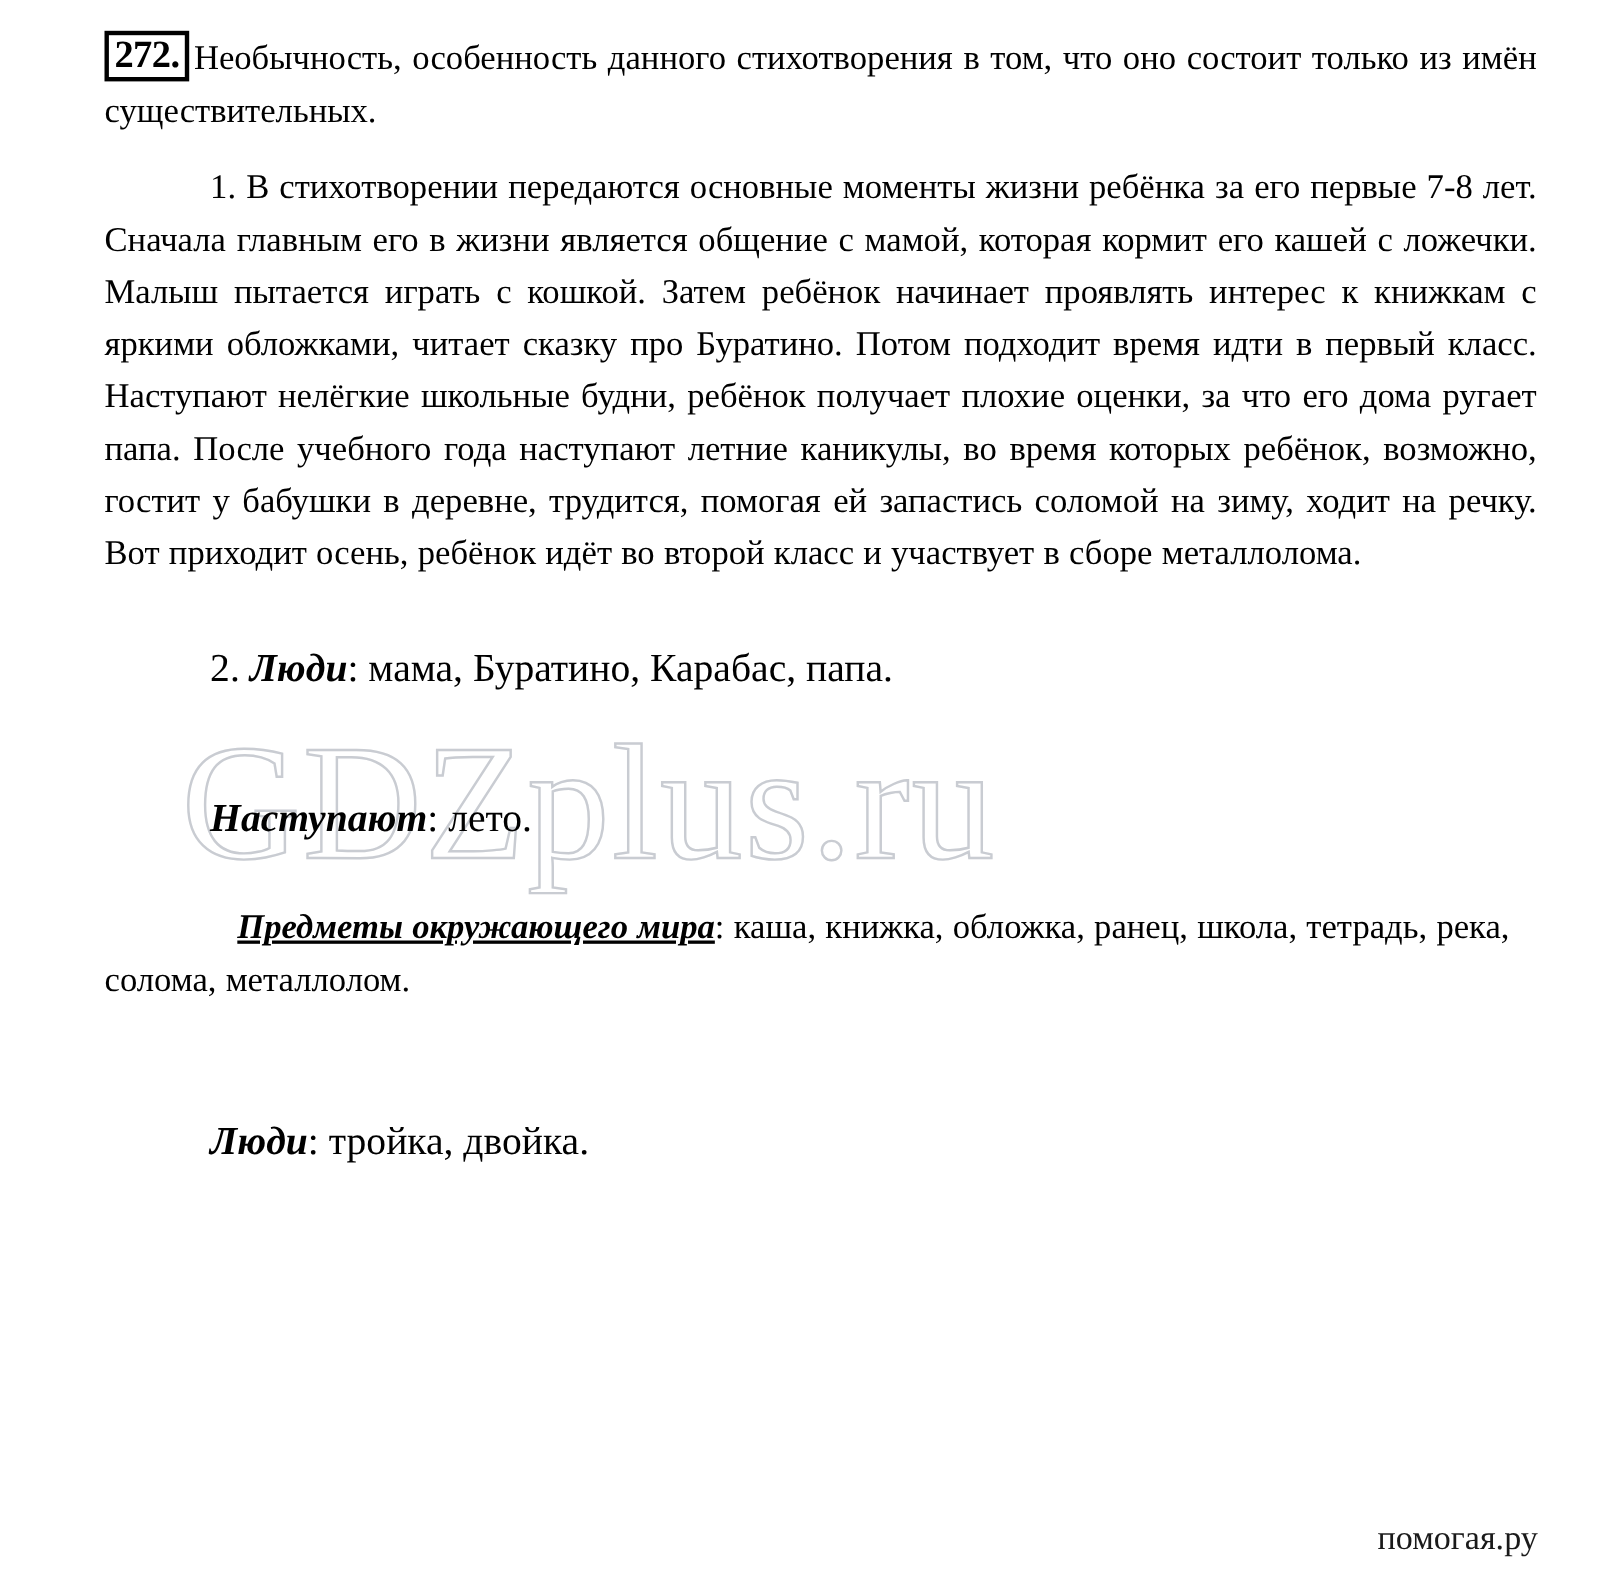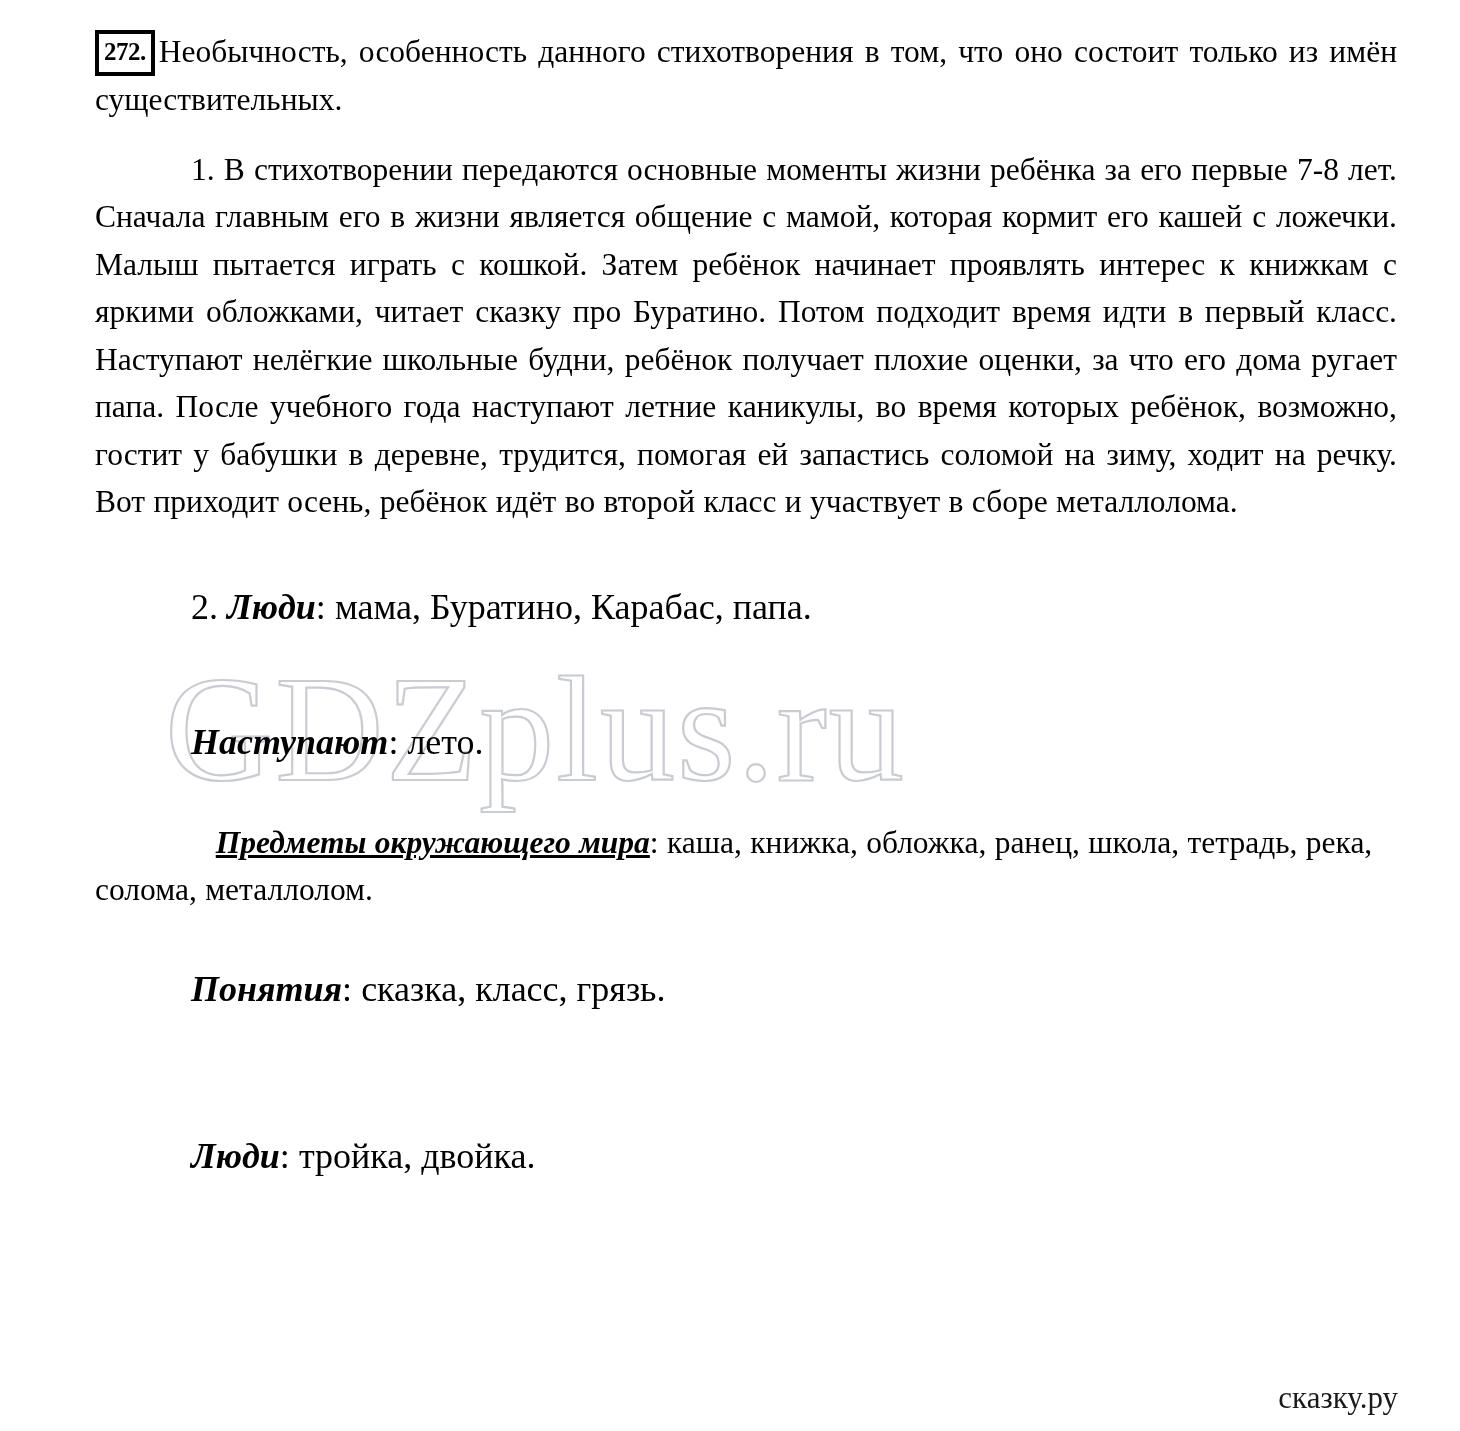--- a/index.html
+++ b/index.html
@@ -67,21 +67,21 @@
   .gap-md { height: 22px; }
 
   .indent { display: inline-block; width: 96px; }
 
   
   .exnum {
     display: inline-block;
     border: 4px solid #000;
     padding: 0px 5px 2px 5px;
     font-weight: bold;
-    font-size: 25px;
+    font-size: 35px;
     line-height: 36px;
     vertical-align: 2px;
     margin-right: 4px;
     letter-spacing: -0.5px;
   }
 
   .bi { font-weight: bold; font-style: italic; }
   .u  { text-decoration: underline; text-underline-offset: 2px; }
 
   
@@ -130,31 +130,30 @@
     <div class="gap-sm"></div>
 
     <p class="item"><span class="indent"></span><span class="bi">Наступают</span><span>: </span><span>лето.</span></p>
 
     <div class="gap-sm"></div>
 
     <p class="para nojust"><span class="indent"></span><span class="bi u">Предметы окружающего мира</span><span>: </span><span>каша, книжка, обложка, ранец, школа, тетрадь, река, солома, металлолом.</span></p>
 
     <div class="gap-sm"></div>
 
-    <p class="item"><span class="indent"></span><span class="bi">Понятия</span><span>: </span><span>сказка, класс, грязь.</span></p>
 
     <div class="gap-sm"></div>
 
 
     <div class="gap-sm"></div>
 
 
     <div class="gap-sm"></div>
 
     <p class="item"><span class="indent"></span><span class="bi">Люди</span><span>: </span><span>тройка, двойка.</span></p>
 
     <div class="gap-sm"></div>
 
   </div>
 
-  <div id="brand">сказку.ру</div>
+  <div id="brand">помогая.ру</div>
 
 </div>
 
 </body></html>

